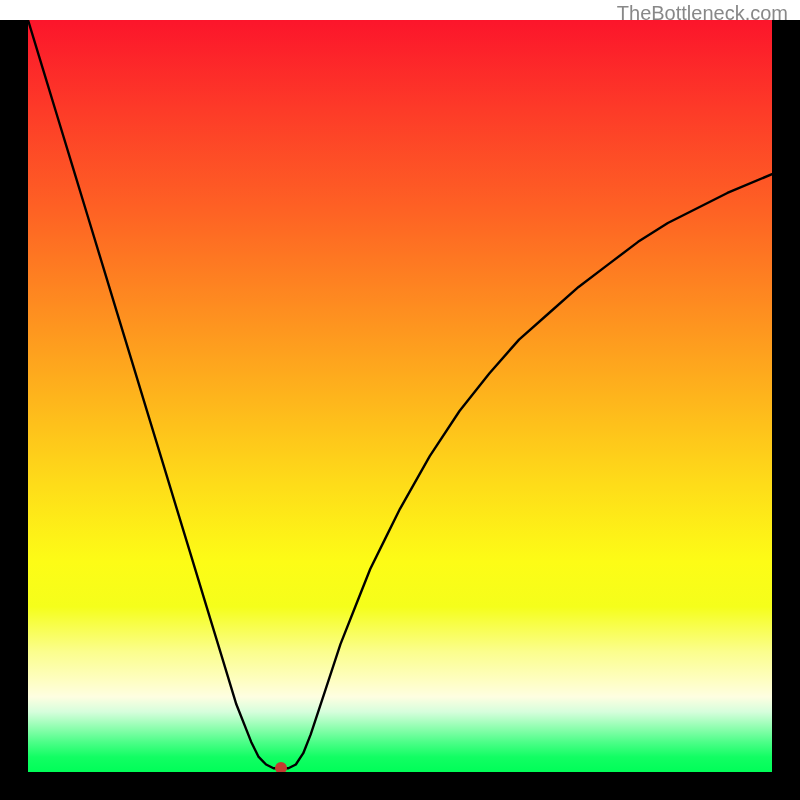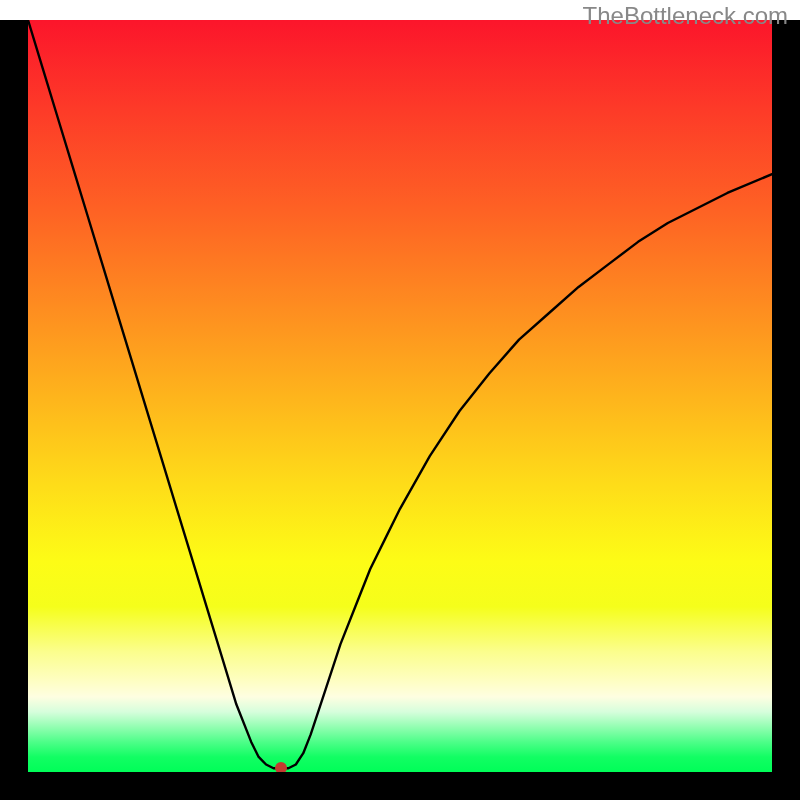--- a/index.html
+++ b/index.html
@@ -1,18 +1,18 @@
 <!DOCTYPE html>
 <html><head>
   <meta charset="utf-8">
   <style>
     * { margin: 0; padding: 0; box-sizing: border-box; }
     body { width: 800px; height: 800px; overflow: hidden; background: #fff; }
     .container { position: relative; width: 800px; height: 800px; }
-    .watermark { position: absolute; top: 2px; right: 12px; font-family: Arial, sans-serif; font-size: 24px; color: #888888; z-index: 10; }
+    .watermark { position: absolute; top: 2px; right: 12px; font-family: Arial, sans-serif; font-size: 20px; color: #888888; z-index: 10; }
     .chart-frame { position: absolute; top: 20px; left: 0; width: 800px; height: 780px; }
     .plot-area { position: absolute; top: 0; left: 28px; width: 744px; height: 752px; }
     .gradient-bg { position: absolute; top: 0; left: 0; width: 100%; height: 100%; }
     .curve-svg { position: absolute; top: 0; left: 0; width: 100%; height: 100%; }
     .dot { position: absolute; width: 12px; height: 12px; border-radius: 50%; background: #c33b2f; transform: translate(-50%, -50%); }
     .border-left { position: absolute; top: 0; left: 0; width: 28px; height: 780px; background: #000; }
     .border-right { position: absolute; top: 0; right: 0; width: 28px; height: 780px; background: #000; }
     .border-bottom { position: absolute; bottom: 0; left: 0; width: 800px; height: 28px; background: #000; }
   </style>
 </head>

